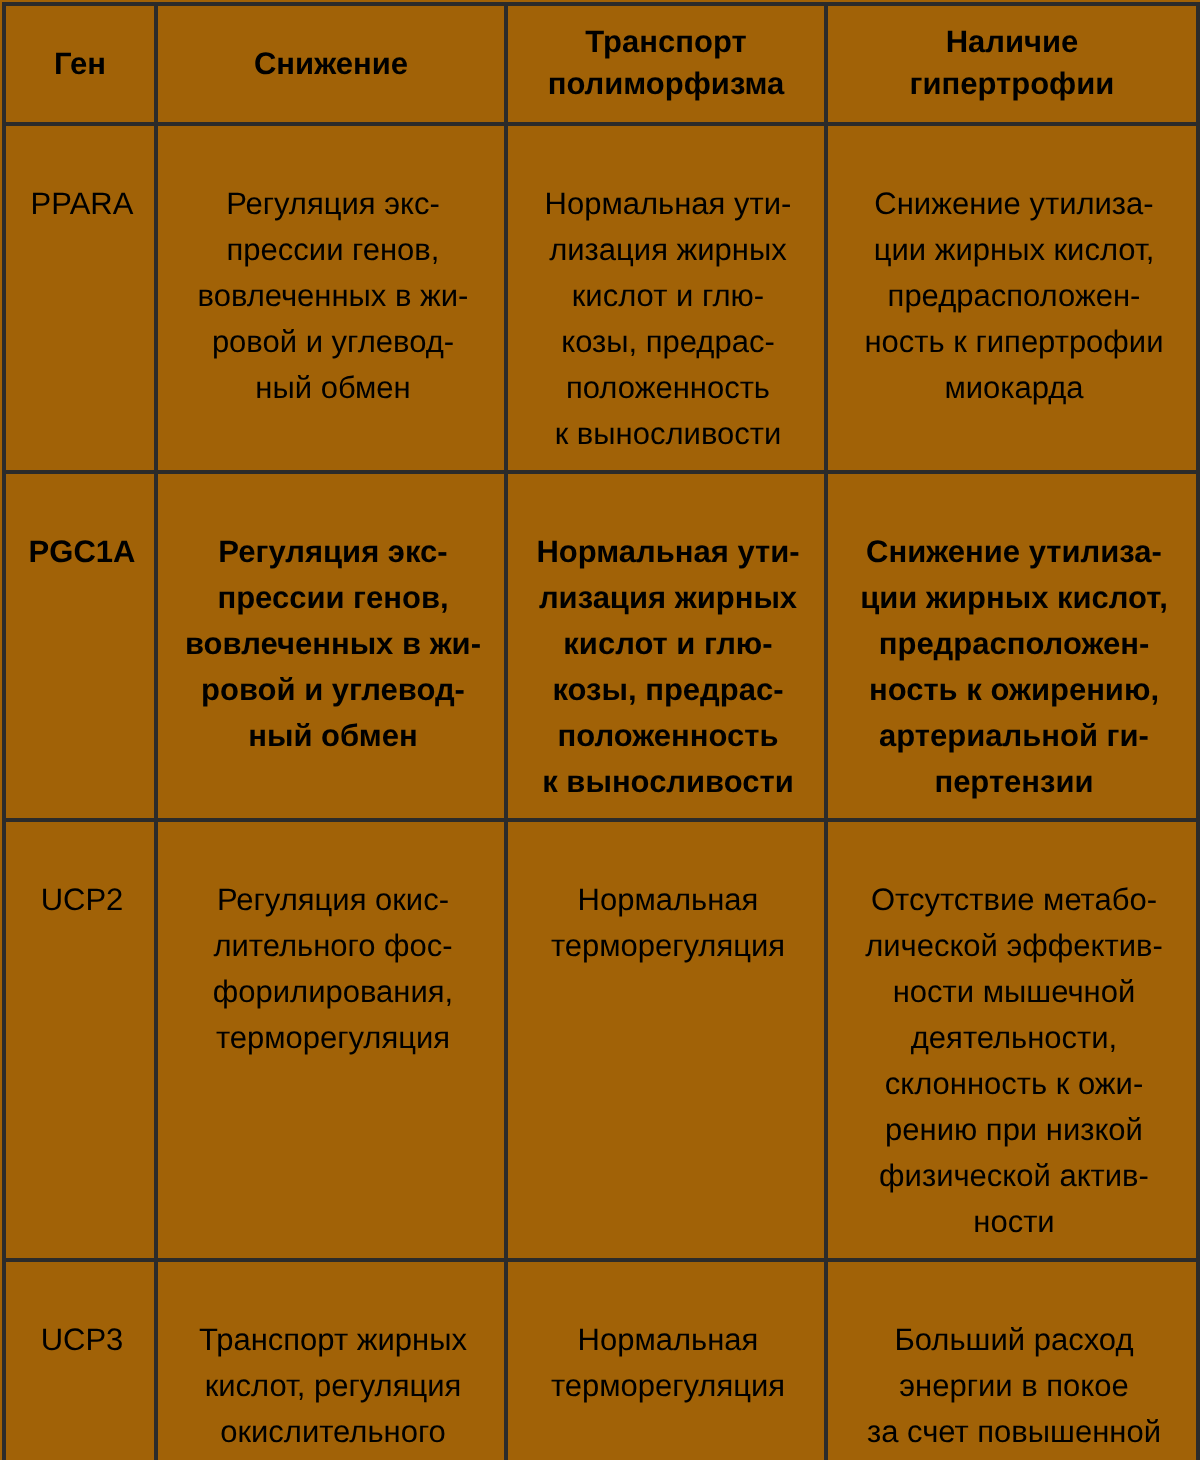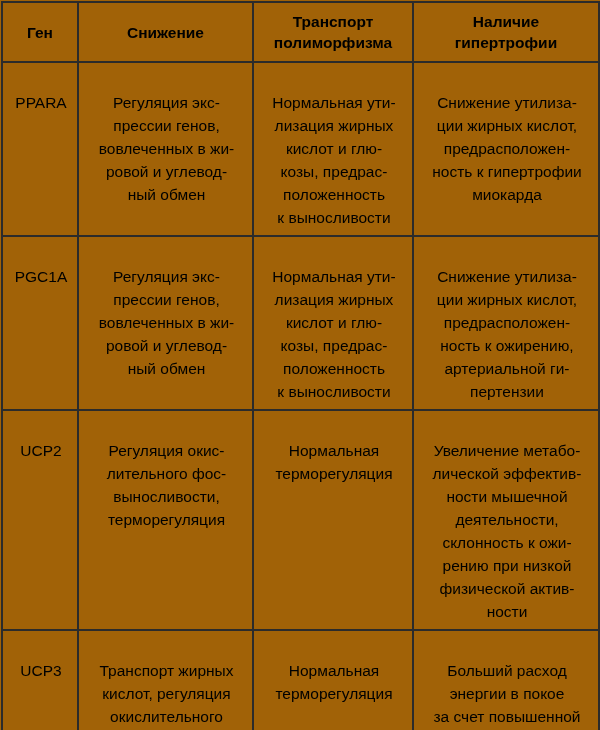--- a/index.html
+++ b/index.html
@@ -44,21 +44,21 @@
   table.gene-table td {
     vertical-align: top;
     text-align: center;
     padding: 28px 8px 6px 10px;
   }
   col.c-gene { width: 76px; }
   col.c-func { width: 175px; }
   col.c-nopoly { width: 160px; }
   col.c-poly { width: 186px; }
   tr.r1 td { height: 155px; }
-  tr.r2 td { height: 156px; }
+  tr.r2 td { height: 156px; font-weight: bold; }
   tr.r3 td { height: 153px; }
   tr.r4 td { height: 145px; }
   td.gene-cell { padding-left: 8px; }
 </style>
 </head>
 <body>
 
 <div class="page">
   <table class="gene-table">
     <colgroup>
@@ -114,25 +114,25 @@
 ции жирных кислот,
 предрасположен-
 ность к ожирению,
 артериальной ги-
 пертензии</td>
       </tr>
       <tr class="r3">
         <td class="gene-cell">UCP2</td>
         <td>Регуляция окис-
 лительного фос-
-выносливости,
+форилирования,
 терморегуляция</td>
         <td>Нормальная
 терморегуляция</td>
-        <td>Увеличение метабо-
+        <td>Отсутствие метабо-
 лической эффектив-
 ности мышечной
 деятельности,
 склонность к ожи-
 рению при низкой
 физической актив-
 ности</td>
       </tr>
       <tr class="r4">
         <td class="gene-cell">UCP3</td>

